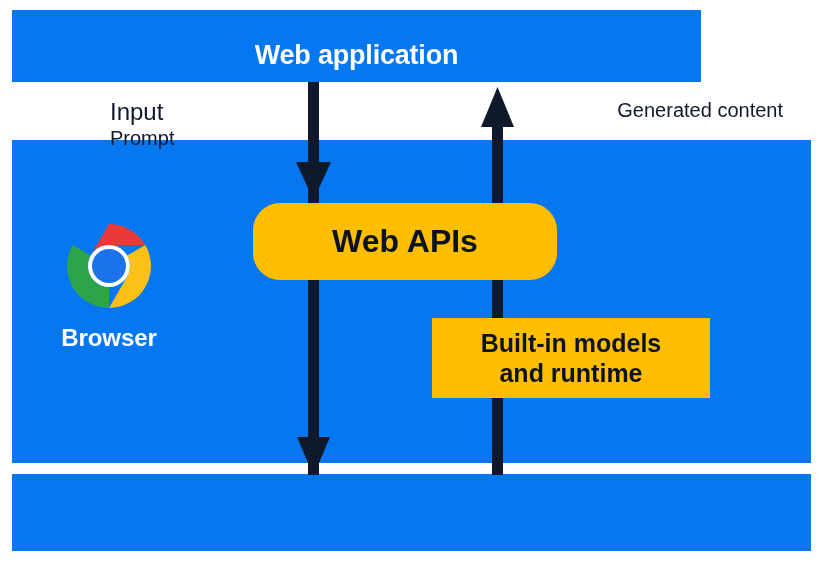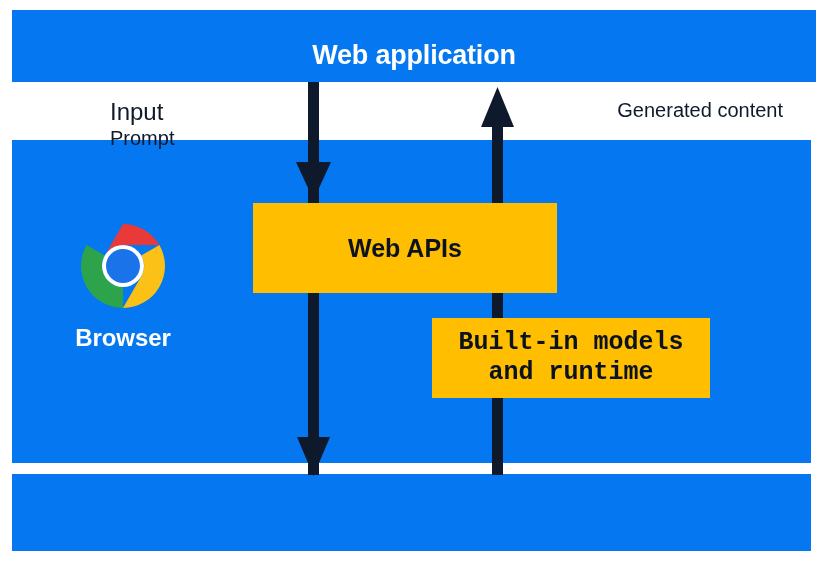--- a/index.html
+++ b/index.html
@@ -32,21 +32,21 @@
     text-align: center;
     color: #ffffff;
     font-weight: bold;
     letter-spacing: -0.2px;
     white-space: nowrap;
   }
 
   #band-web-application {
     left: 12px;
     top: 10px;
-    width: 804px;
+    width: 689px;
     height: 72px;
   }
   #label-web-application {
     top: 30px;
     font-size: 27px;
   }
 
   #band-browser {
     left: 12px;
     top: 140px;
@@ -80,30 +80,30 @@
     justify-content: center;
     text-align: center;
     color: #0B1221;
     font-weight: bold;
     line-height: 1.22;
   }
   #box-web-apis {
     left: 253px;
     top: 203px;
     width: 304px;
-    height: 90px;
-    font-size: 25px;
+    height: 77px;
+    font-size: 32px;
+    border-radius: 27px;
   }
   #box-builtin-models {
     left: 432px;
     top: 318px;
     width: 278px;
     height: 80px;
     font-size: 25px;
-    font-family: Liberation Mono, monospace;
   }
   .box-line { display: block; }
 
   
   .io-group {
     position: absolute;
     color: #0E1A2B;
     line-height: 1.18;
   }
   #io-input {
@@ -124,21 +124,21 @@
   .io-value {
     font-size: 20px;
     font-weight: normal;
     display: block;
     margin-top: 1px;
   }
 
   
   #browser-group {
     position: absolute;
-    left: 53px;
+    left: 39px;
     top: 222px;
     width: 140px;
     text-align: center;
   }
   #chrome-icon {
     display: block;
     margin: 0 auto;
   }
   #browser-label {
     display: block;

